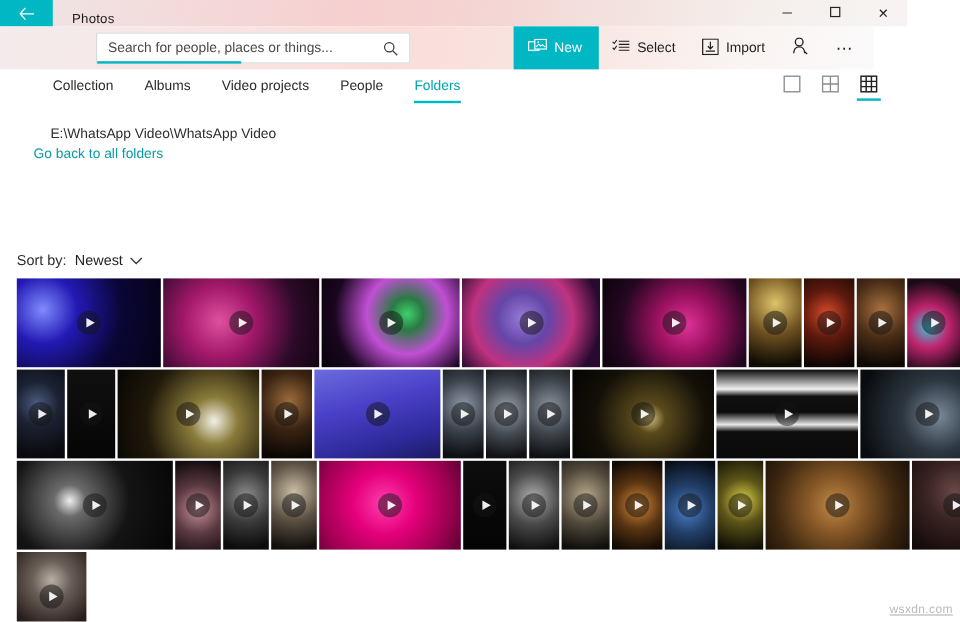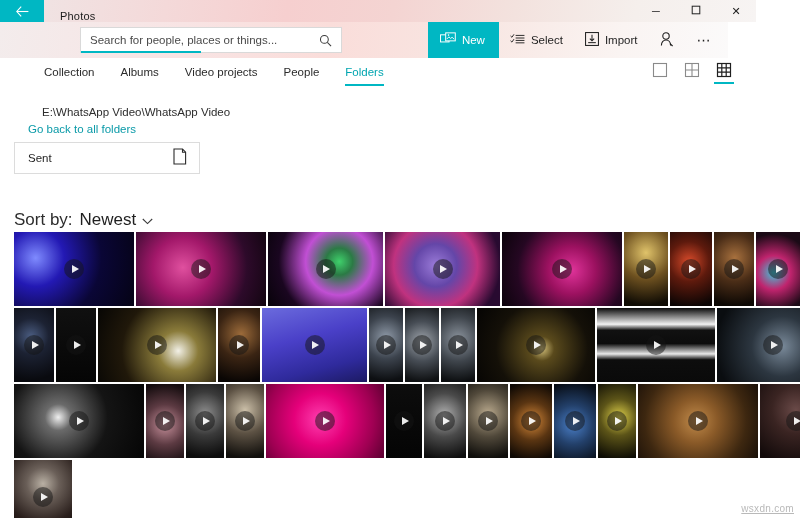--- a/index.html
+++ b/index.html
@@ -97,21 +97,21 @@
     position: absolute; left: 14px; top: 142px; width: 186px; height: 32px;
     border: 1px solid #dcdcdc; background: #fff;
     display: flex; align-items: center; justify-content: space-between;
     padding: 0 12px 0 13px; cursor: pointer;
   }
   .foldercard .fname { font-size: 11.5px; color: #1f1f1f; }
 
   
   .sortrow {
     position: absolute; left: 14px; top: 210px; display: flex; align-items: flex-end; gap: 7px;
-    font-size: 17px; color: #2d2d2d;
+    font-size: 12px; color: #2d2d2d;
   }
   .sortval { display:flex; align-items:center; gap:6px; cursor:pointer; color:#1f1f1f; }
 
   
   .grid { position: absolute; left: 14px; top: 232px; width: 776px; }
   .grow { display: flex; gap: 2px; margin-bottom: 2px; }
   .thumb {
     position: relative; height: 74px; overflow: hidden; cursor: pointer;
     background: #0b0b0b; flex: 0 0 auto;
   }
@@ -267,29 +267,20 @@
           <rect x="1.5" y="1.5" width="13" height="13" fill="none" stroke="#1f1f1f" stroke-width="1.2"></rect>
           <path d="M5.8 1.5 V14.5 M10.2 1.5 V14.5 M1.5 5.8 H14.5 M1.5 10.2 H14.5" stroke="#1f1f1f" stroke-width="1.2"></path>
         </svg>
       </div>
     </div>
   </div>
 
   <div class="path">E:\WhatsApp Video\WhatsApp Video</div>
   <div class="goback">Go back to all folders</div>
 
-  <div class="foldercard">
-    <span class="fname">Sent</span>
-    <span>
-      <svg width="14" height="17" viewBox="0 0 14 17">
-        <path d="M1 1 H9.5 L12.6 4.2 V16 H1 Z" fill="#fff" stroke="#2b2b2b" stroke-width="1.1"></path>
-        <path d="M9.5 1 V4.2 H12.6" fill="none" stroke="#2b2b2b" stroke-width="1.1"></path>
-      </svg>
-    </span>
-  </div>
 
   <div class="sortrow">
     <span>Sort by:</span>
     <span class="sortval">
       <span>Newest</span>
       <span>
         <svg width="11" height="7" viewBox="0 0 11 7">
           <path d="M0.8 1 L5.5 5.6 L10.2 1" fill="none" stroke="#3a3a3a" stroke-width="1.1"></path>
         </svg>
       </span>

